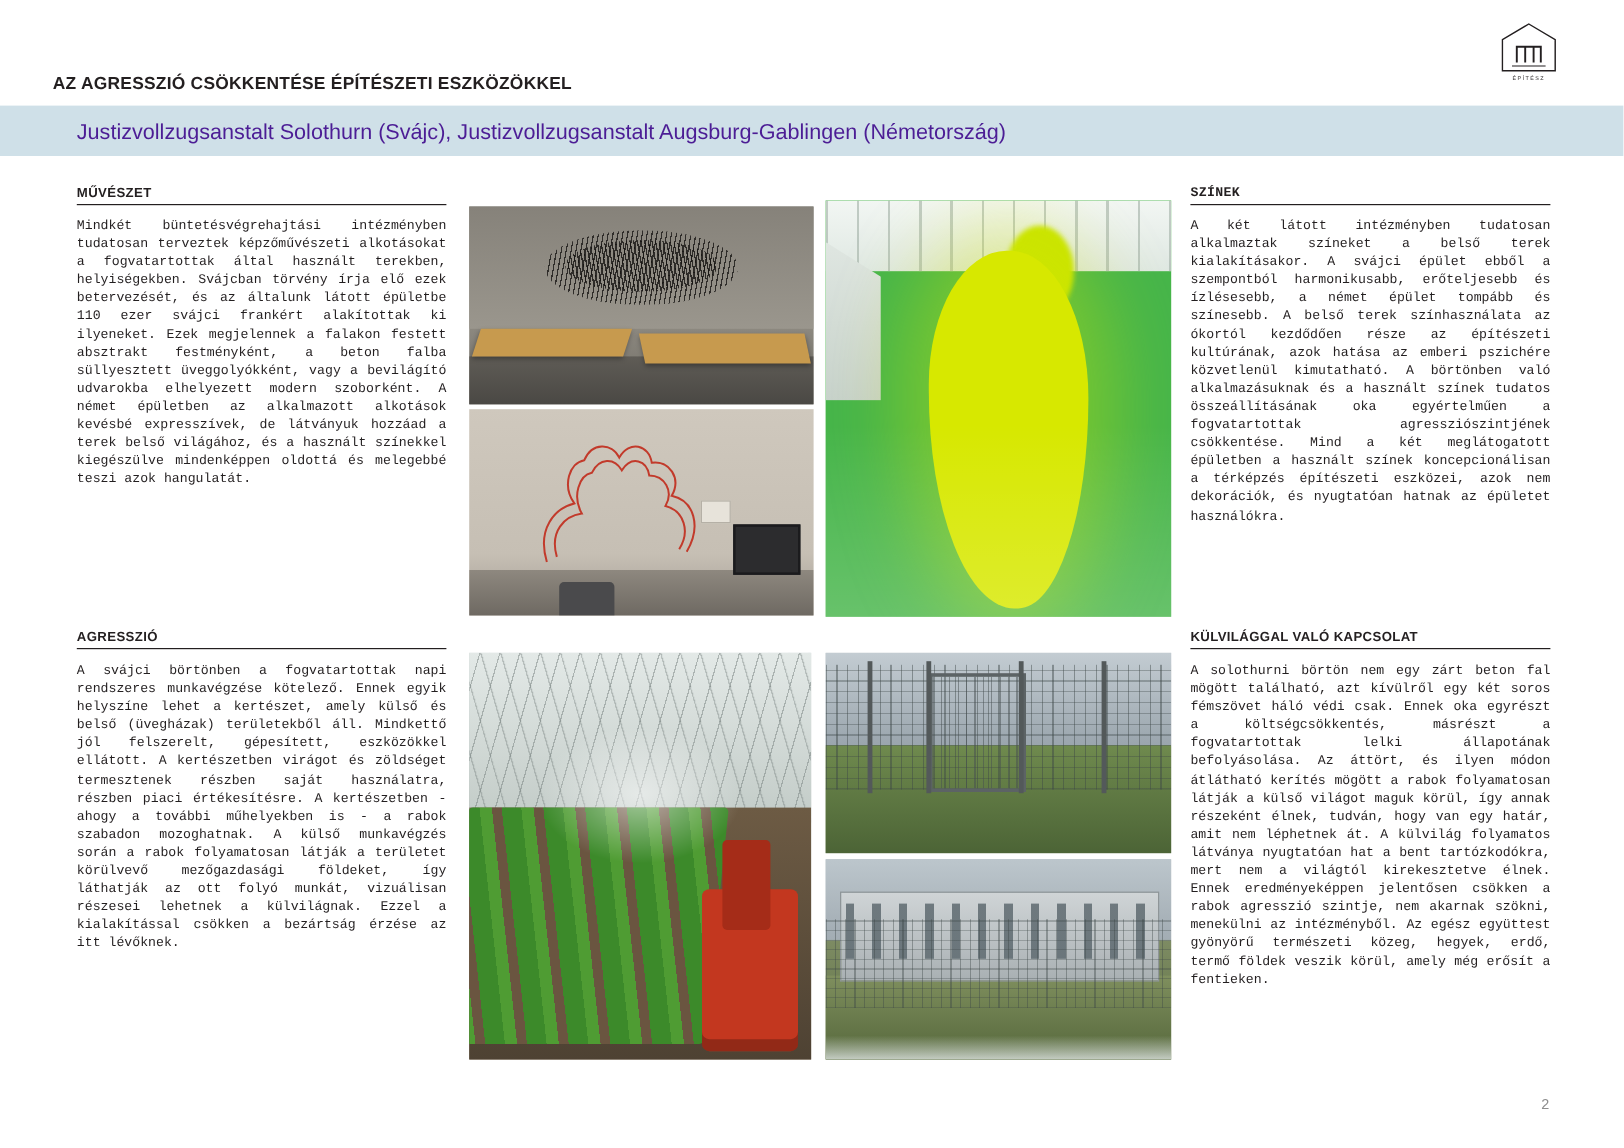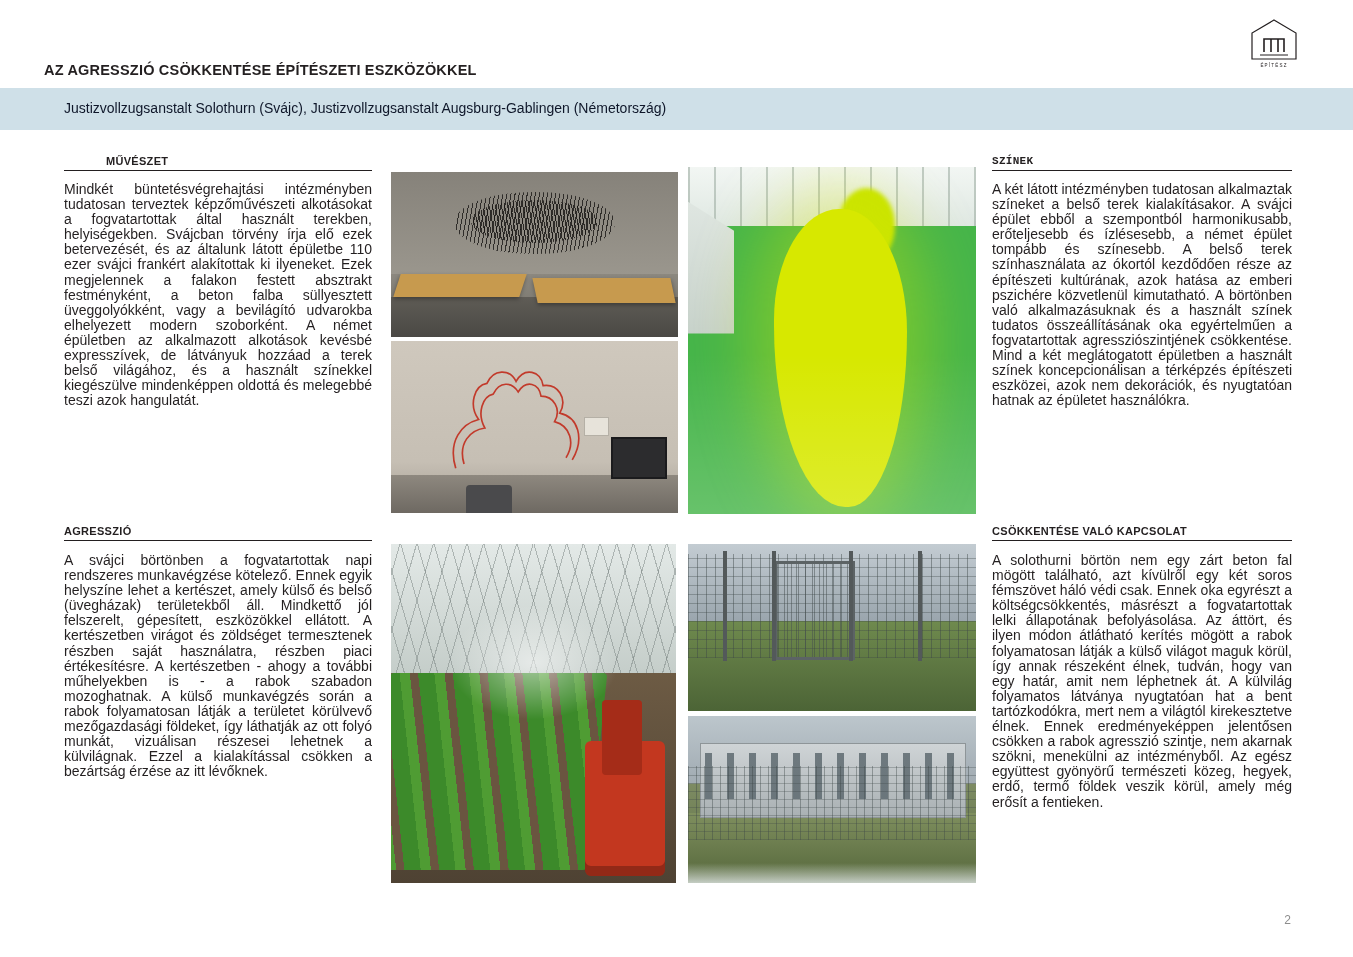--- a/index.html
+++ b/index.html
@@ -52,43 +52,44 @@
     left: 0;
     top: 88px;
     width: 1353px;
     height: 42px;
     background: #cfe0e8;
   }
   .subtitle-text {
     position: absolute;
     left: 64px;
     top: 100px;
-    font-size: 14px;
-    color: #0f172a;
+    font-size: 18px;
+    color: #4c1d95;
   }
 
   
   .section-title {
     position: absolute;
     font-size: 11px;
     font-weight: bold;
     letter-spacing: 0.3px;
     color: #231f20;
   }
   .rule {
     position: absolute;
     height: 1px;
     background: #231f20;
   }
   .body-text {
     position: absolute;
-    font-size: 14px;
+    font-size: 11px;
     line-height: 15.1px;
     text-align: justify;
     color: #231f20;
+    font-family: Liberation Mono, monospace;
   }
 
   
   .photo {
     position: absolute;
     overflow: hidden;
     background: #ccc;
   }
 
   .page-number {
@@ -271,21 +272,21 @@
     <line x1="9" y1="36" x2="37" y2="36" stroke="#231f20" stroke-width="1"></line>
   </svg>
   <div class="logo-caption">ÉPÍTÉSZ</div>
 </div>
 
 <div class="doc-title">AZ AGRESSZIÓ CSÖKKENTÉSE ÉPÍTÉSZETI ESZKÖZÖKKEL</div>
 
 <div class="subtitle-band"></div>
 <div class="subtitle-text">Justizvollzugsanstalt Solothurn (Svájc), Justizvollzugsanstalt Augsburg-Gablingen (Németország)</div>
 
-<div class="section-title" style="left:64px; top:155px;margin-left:42px;">MŰVÉSZET</div>
+<div class="section-title" style="left:64px; top:155px;">MŰVÉSZET</div>
 <div class="rule" style="left:64px; top:170px; width:308px;"></div>
 <div class="body-text" style="left:64px; top:182px; width:308px;">Mindkét büntetésvégrehajtási intézményben tudatosan terveztek képzőművészeti alkotásokat a fogvatartottak által használt terekben, helyiségekben. Svájcban törvény írja elő ezek betervezését, és az általunk látott épületbe 110 ezer svájci frankért alakítottak ki ilyeneket. Ezek megjelennek a falakon festett absztrakt festményként, a beton falba süllyesztett üveggolyókként, vagy a bevilágító udvarokba elhelyezett modern szoborként. A német épületben az alkalmazott alkotások kevésbé expresszívek, de látványuk hozzáad a terek belső világához, és a használt színekkel kiegészülve mindenképpen oldottá és melegebbé teszi azok hangulatát.</div>
 
 <div class="photo ph-art1" style="left:391px; top:172px; width:287px; height:165px;">
   <div class="wall"></div>
   <div class="scribble"></div>
   <div class="scribble2"></div>
   <div class="floor"></div>
   <div class="table t1"></div>
   <div class="table t2"></div>
@@ -344,17 +345,17 @@
 
 <div class="photo ph-build" style="left:688px; top:716px; width:288px; height:167px;">
   <div class="sky"></div>
   <div class="ground"></div>
   <div class="bldg"></div>
   <div class="windows"></div>
   <div class="fence2"></div>
   <div class="snow"></div>
 </div>
 
-<div class="section-title" style="left:992px; top:525px;">CSÖKKENTÉSE VALÓ KAPCSOLAT</div>
+<div class="section-title" style="left:992px; top:525px;">KÜLVILÁGGAL VALÓ KAPCSOLAT</div>
 <div class="rule" style="left:992px; top:540px; width:300px;"></div>
 <div class="body-text" style="left:992px; top:553px; width:300px;">A solothurni börtön nem egy zárt beton fal mögött található, azt kívülről egy két soros fémszövet háló védi csak. Ennek oka egyrészt a költségcsökkentés, másrészt a fogvatartottak lelki állapotának befolyásolása. Az áttört, és ilyen módon átlátható kerítés mögött a rabok folyamatosan látják a külső világot maguk körül, így annak részeként élnek, tudván, hogy van egy határ, amit nem léphetnek át. A külvilág folyamatos látványa nyugtatóan hat a bent tartózkodókra, mert nem a világtól kirekesztetve élnek. Ennek eredményeképpen jelentősen csökken a rabok agresszió szintje, nem akarnak szökni, menekülni az intézményből. Az egész együttest gyönyörű természeti közeg, hegyek, erdő, termő földek veszik körül, amely még erősít a fentieken.</div>
 
 <div class="page-number">2</div>
 
 </body></html>

